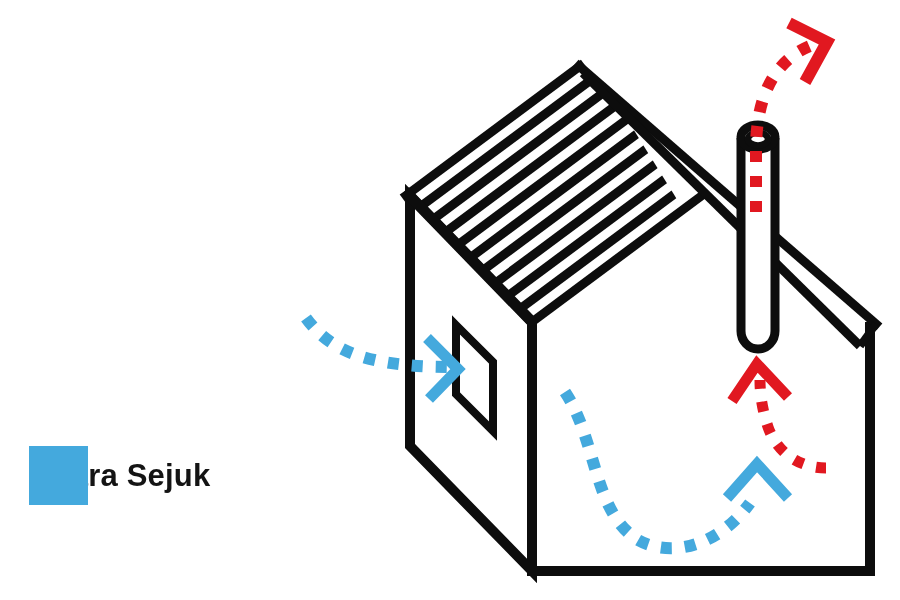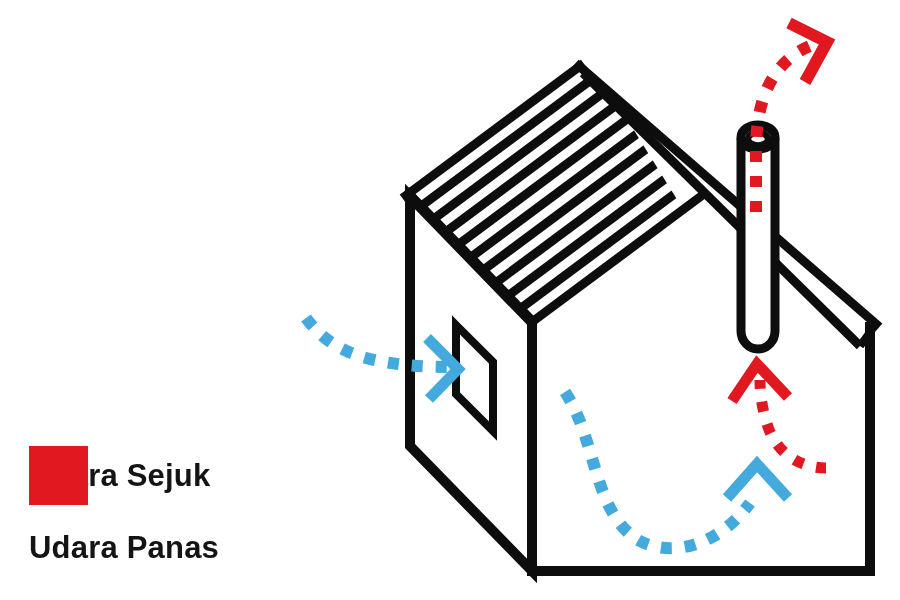--- a/index.html
+++ b/index.html
@@ -86,21 +86,15 @@
     </g>
   </svg>
 
   <div class="legend">
     <div class="legend-row">
       <svg class="swatch" width="59" height="59">
         <rect width="59" height="59" fill="#44a9dd"></rect>
       </svg>
       <span class="legend-label">Udara Sejuk</span>
     </div>
-    <div class="legend-row">
-      <svg class="swatch" width="59" height="59">
-        <rect width="59" height="59" fill="#e11820"></rect>
-      </svg>
-      <span class="legend-label">Udara Panas</span>
-    </div>
   </div>
 
 </div>
 
 </body></html>

